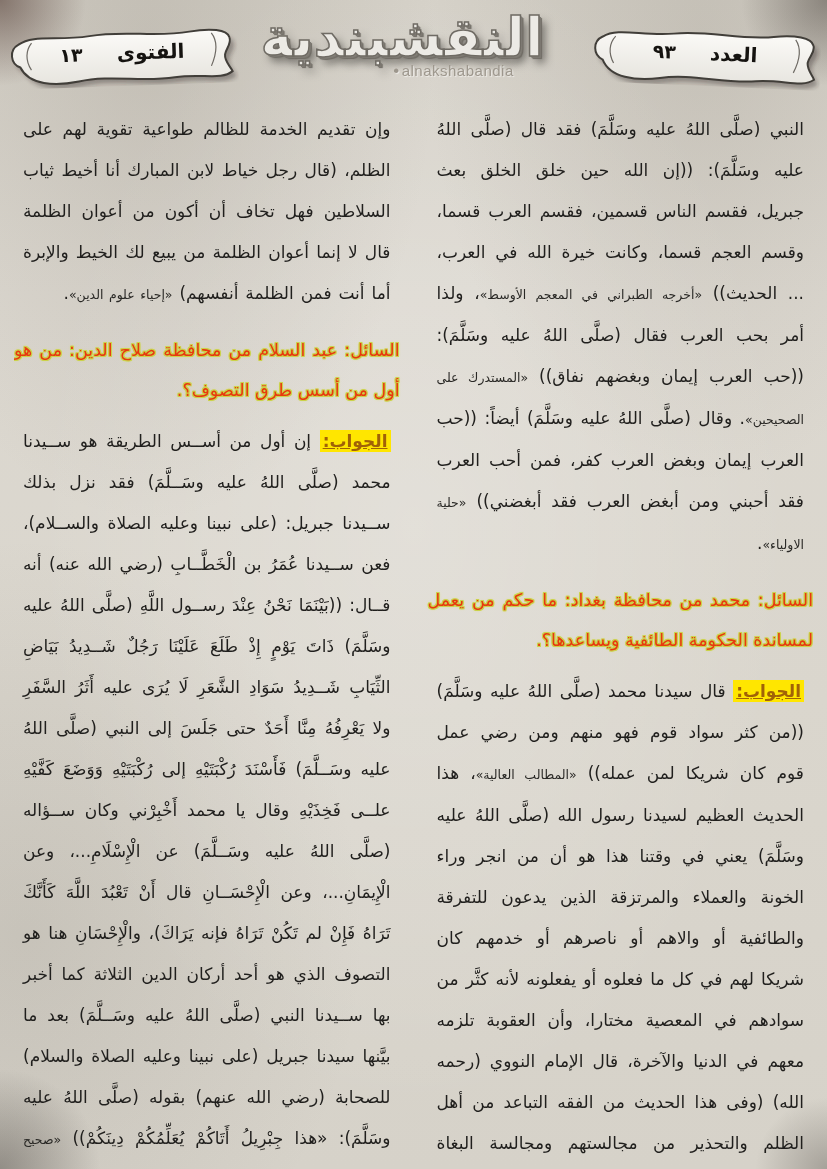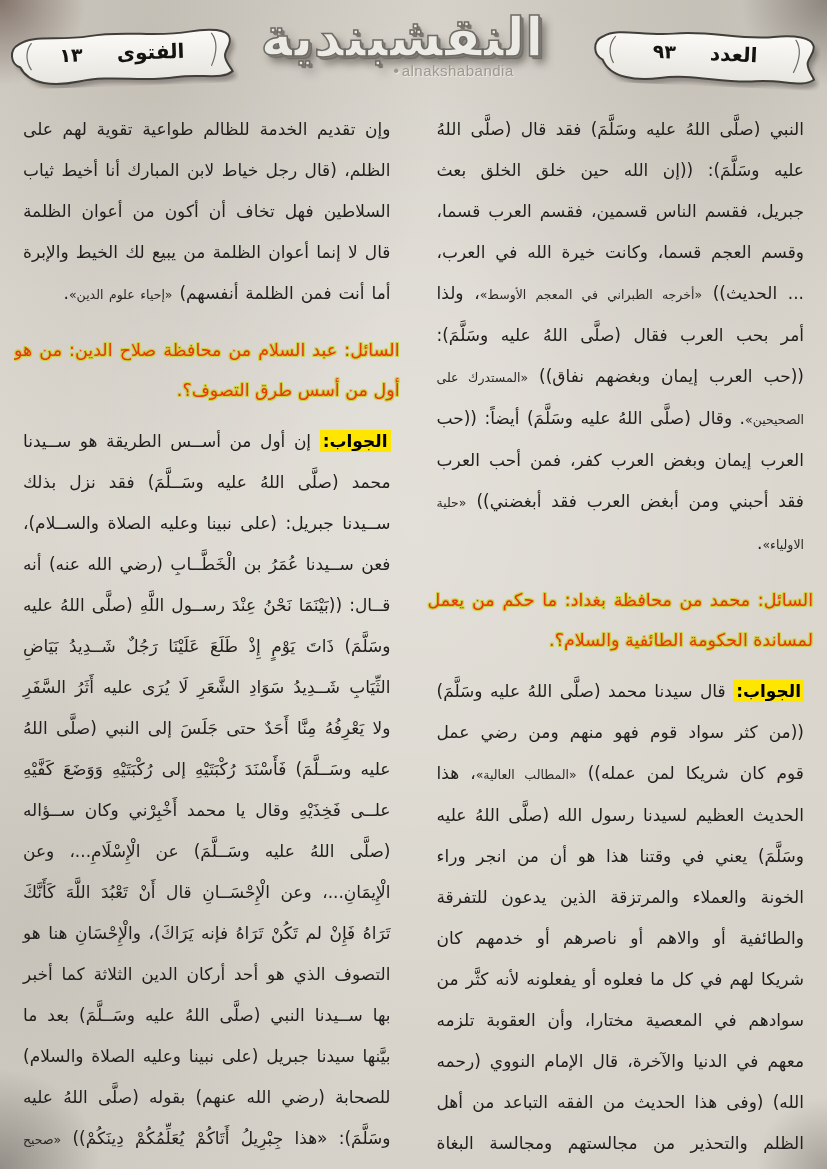--- a/index.html
+++ b/index.html
@@ -66,22 +66,23 @@
   .seg-cite{font-size:12.5px;color:#2a2926;}
   .question{
     margin:15px 0 11px;font-size:17.5px;font-weight:normal;line-height:40px;
     color:#e8380e;text-align:justify;text-align-last:right;
     text-shadow:1px 0 0 #cbd24a,-1px 0 0 #cbd24a,0 1px 0 #cbd24a,0 -1px 0 #cbd24a,
                 1px 1px 0 #cbd24a,-1px -1px 0 #cbd24a,1px -1px 0 #cbd24a,-1px 1px 0 #cbd24a,
                 0 0 3px #d6da55;
   }
   .answer{margin-top:6px;}
   .answer-label{
-    background:#ffe600;color:#000000;font-weight:bold;padding:1px 3px;
+    background:#ffe600;color:#a16207;font-weight:bold;padding:1px 3px;
     text-shadow:none;
+    text-decoration:underline;
   }
 </style>
 </head>
 <body>
 
 <div class="page">
 
   <div class="header">
 
     <div class="ribbon ribbon-right">
@@ -131,21 +132,21 @@
         <span>الفتوى</span>
         <span class="ribbon-num">١٣</span>
       </span>
     </div>
   </div>
 
   <div class="columns">
 
     <section class="col">
       <p class="body-text"><span class="seg-n">النبي (صلَّى اللهُ عليه وسَلَّمَ)  فقد قال (صلَّى اللهُ عليه وسَلَّمَ): ((إن الله حين خلق الخلق بعث جبريل، فقسم الناس قسمين، فقسم العرب قسما، وقسم العجم قسما، وكانت خيرة الله في العرب، ... الحديث)) </span><span class="seg-cite">«أخرجه الطبراني في المعجم الأوسط»</span><span class="seg-n">، ولذا أمر بحب العرب فقال (صلَّى اللهُ عليه وسَلَّمَ): ((حب العرب إيمان وبغضهم نفاق)) </span><span class="seg-cite">«المستدرك على الصحيحين»</span><span class="seg-n">. وقال (صلَّى اللهُ عليه وسَلَّمَ) أيضاً: ((حب العرب إيمان وبغض العرب كفر، فمن أحب العرب فقد أحبني ومن أبغض العرب فقد أبغضني)) </span><span class="seg-cite">«حلية الاولياء»</span><span class="seg-n">.</span></p>
-      <p class="question">السائل: محمد من محافظة بغداد: ما حكم من يعمل لمساندة الحكومة الطائفية والسلام؟.</p>
+      <p class="question">السائل: محمد من محافظة بغداد: ما حكم من يعمل لمساندة الحكومة الطائفية ويساعدها؟.</p>
       <p class="body-text answer"><span class="answer-label">الجواب:</span><span><span class="seg-n"> قال سيدنا محمد (صلَّى اللهُ عليه وسَلَّمَ) ((من كثر سواد قوم فهو منهم ومن رضي عمل قوم كان شريكا لمن عمله)) </span><span class="seg-cite">«المطالب العالية»</span><span class="seg-n">، هذا الحديث العظيم لسيدنا رسول الله (صلَّى اللهُ عليه وسَلَّمَ) يعني في وقتنا هذا هو أن من انجر وراء الخونة والعملاء والمرتزقة الذين يدعون للتفرقة والطائفية أو والاهم أو ناصرهم أو خدمهم كان شريكا لهم في كل ما فعلوه أو يفعلونه لأنه كثَّر من سوادهم في المعصية مختارا، وأن العقوبة تلزمه معهم في الدنيا والآخرة، قال الإمام النووي (رحمه الله) (وفى هذا الحديث من الفقه التباعد من أهل الظلم والتحذير من مجالستهم ومجالسة البغاة ونحوهم من المبطلين لئلا يناله ما يعاقبون به وفيه أن من كثر سواد قوم جرى عليه حكمهم في ظاهر عقوبات الدنيا)</span></span></p>
 
     </section>
 
     <section class="col">
       <p class="body-text"><span class="seg-n">وإن تقديم الخدمة للظالم طواعية تقوية لهم على الظلم، (قال رجل خياط لابن المبارك أنا أخيط ثياب السلاطين فهل تخاف أن أكون من أعوان الظلمة قال لا إنما أعوان الظلمة من يبيع لك الخيط والإبرة أما أنت فمن الظلمة أنفسهم) </span><span class="seg-cite">«إحياء علوم الدين»</span><span class="seg-n">.</span></p>
       <p class="question">السائل: عبد السلام من محافظة صلاح الدين: من هو أول من أسس طرق التصوف؟.</p>
       <p class="body-text answer"><span class="answer-label">الجواب:</span><span><span class="seg-n"> إن أول من أســس الطريقة هو ســيدنا محمد (صلَّى اللهُ عليه وسَــلَّمَ) فقد نزل بذلك ســيدنا جبريل: (على نبينا وعليه الصلاة والســلام)، فعن ســيدنا عُمَرُ بن الْخَطَّــابِ (رضي الله عنه) أنه قــال: ((بَيْنَمَا نَحْنُ عِنْدَ رســول اللَّهِ (صلَّى اللهُ عليه وسَلَّمَ) ذَاتَ يَوْمٍ إِذْ طَلَعَ عَلَيْنَا رَجُلٌ شَــدِيدُ بَيَاضِ الثِّيَابِ شَــدِيدُ سَوَادِ الشَّعَرِ لَا يُرَى عليه أَثَرُ السَّفَرِ ولا يَعْرِفُهُ مِنَّا أَحَدٌ حتى جَلَسَ إلى النبي (صلَّى اللهُ عليه وسَــلَّمَ) فَأَسْنَدَ رُكْبَتَيْهِ إلى رُكْبَتَيْهِ وَوَضَعَ كَفَّيْهِ علــى فَخِذَيْهِ وقال يا محمد أَخْبِرْني وكان ســؤاله (صلَّى اللهُ عليه وسَــلَّمَ) عن الْإِسْلَامِ...، وعن الْإِيمَانِ...، وعن الْإِحْسَــانِ قال أَنْ تَعْبُدَ اللَّهَ كَأَنَّكَ تَرَاهُ فَإِنْ لم تَكُنْ تَرَاهُ فإنه يَرَاكَ)، والْإِحْسَانِ هنا هو التصوف الذي هو أحد أركان الدين الثلاثة كما أخبر بها ســيدنا النبي (صلَّى اللهُ عليه وسَــلَّمَ) بعد ما بيَّنها سيدنا جبريل (على نبينا وعليه الصلاة والسلام) للصحابة (رضي الله عنهم) بقوله (صلَّى اللهُ عليه وسَلَّمَ): «هذا جِبْرِيلُ أَتَاكُمْ يُعَلِّمُكُمْ دِينَكُمْ)) </span><span class="seg-cite">«صحيح مســلم»</span><span class="seg-n">، وصلى الله على ســيدنا محمد وعلى آله وصحبه وســلم تســليماً كثيراً كثيرا.</span></span></p>
     </section>
 

